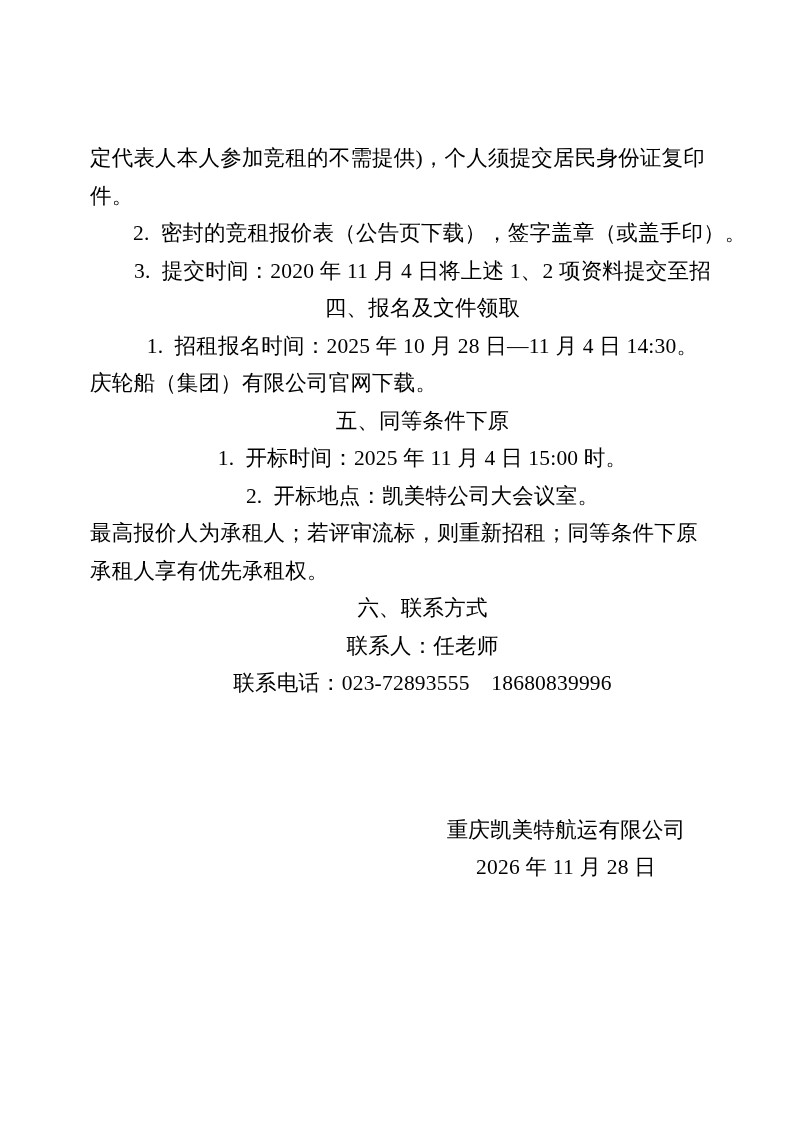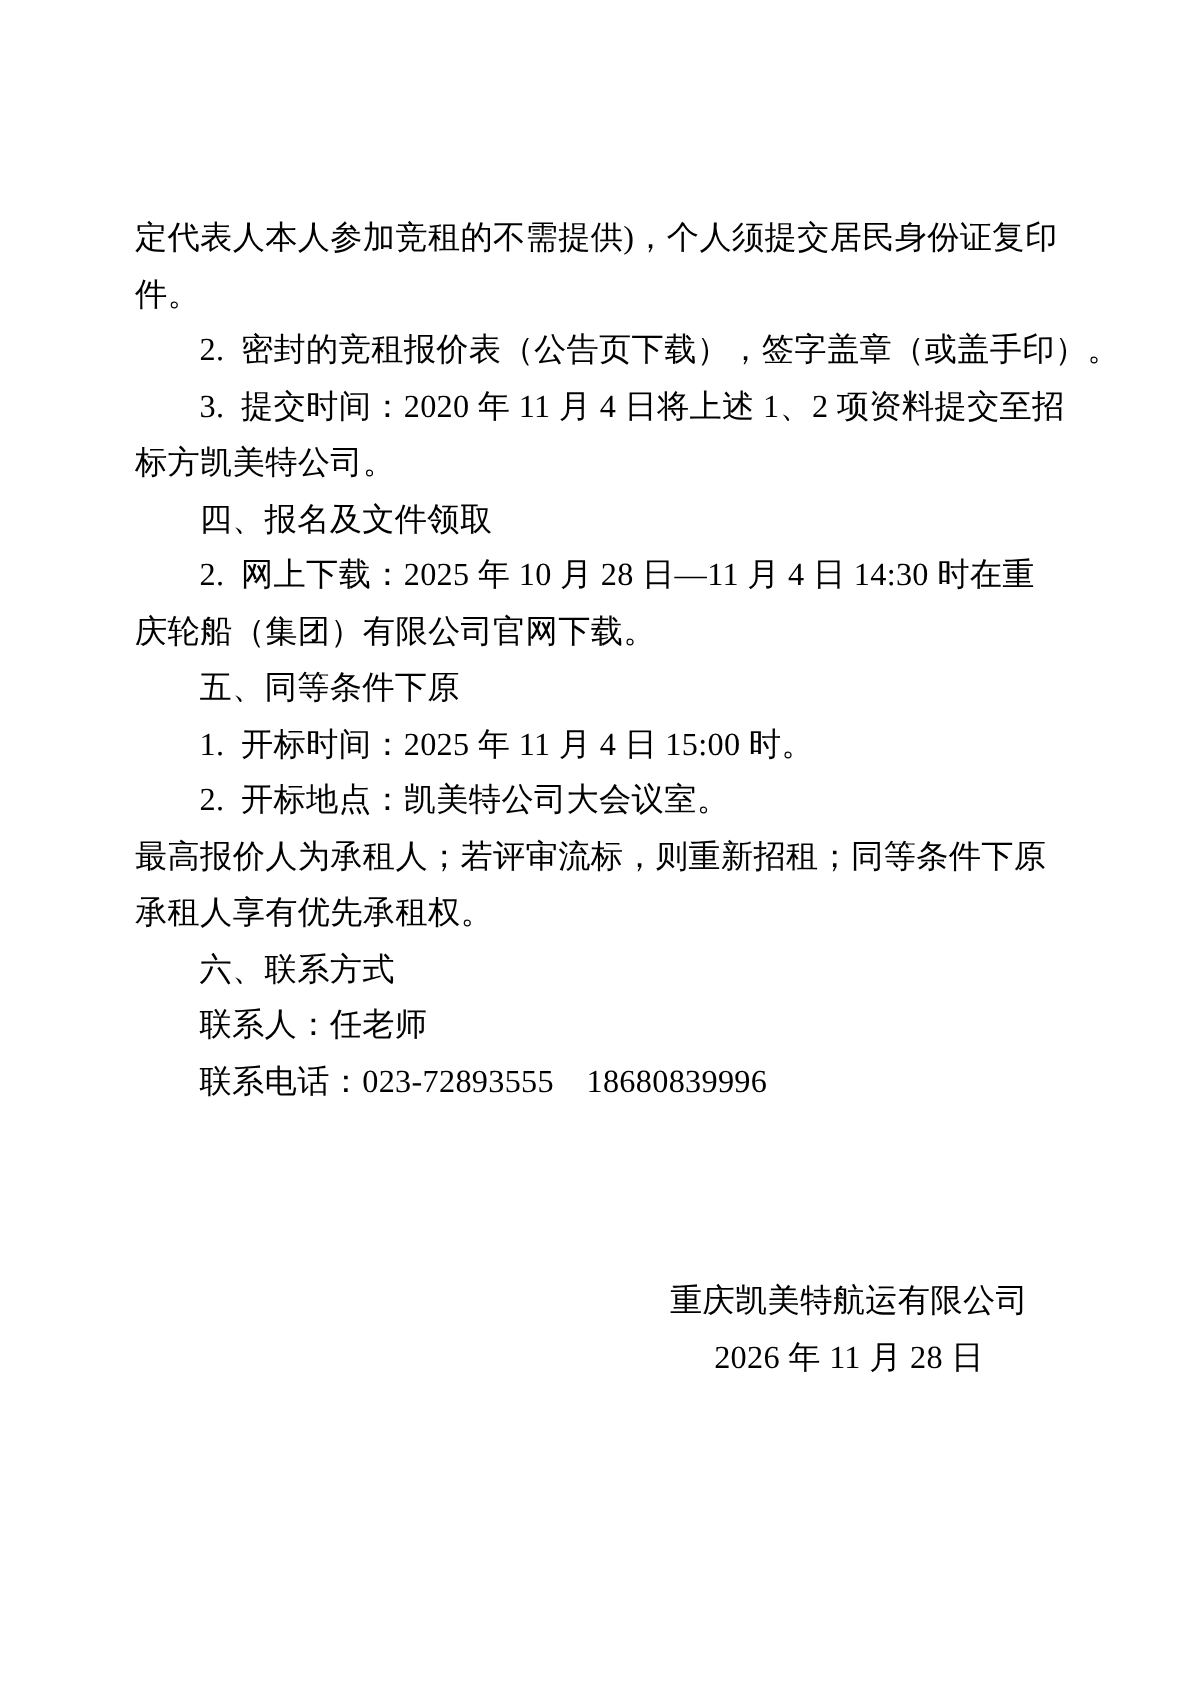--- a/index.html
+++ b/index.html
@@ -24,20 +24,21 @@
     font-size: 21.5px;
   }
   .line {
     height: 37.5px;
     line-height: 37.5px;
     white-space: pre;
     letter-spacing: 0.2px;
   }
   .indent {
     padding-left: 43px;
+    text-align: center;
   }
   .signature {
     margin-top: 109px;
     margin-left: 330px;
     width: 292px;
     text-align: center;
   }
   .page-footer {
     position: absolute;
     left: 95px;
@@ -50,23 +51,22 @@
 </head>
 <body>
 
 <div class="page">
 
   <div class="doc-body">
     <div class="line">定代表人本人参加竞租的不需提供)，个人须提交居民身份证复印</div>
     <div class="line">件。</div>
     <div class="line indent">2.  密封的竞租报价表（公告页下载），签字盖章（或盖手印）。</div>
     <div class="line indent">3.  提交时间：2020 年 11 月 4 日将上述 1、2 项资料提交至招</div>
-    <div class="line">标方凯美特公司。</div>
     <div class="line indent">四、报名及文件领取</div>
-    <div class="line indent">2.  网上下载：2025 年 10 月 28 日—11 月 4 日 14:30 时在重</div>
+    <div class="line indent">1.  招租报名时间：2025 年 10 月 28 日—11 月 4 日 14:30。</div>
     <div class="line">庆轮船（集团）有限公司官网下载。</div>
     <div class="line indent">五、同等条件下原</div>
     <div class="line indent">1.  开标时间：2025 年 11 月 4 日 15:00 时。</div>
     <div class="line indent">2.  开标地点：凯美特公司大会议室。</div>
     <div class="line">最高报价人为承租人；若评审流标，则重新招租；同等条件下原</div>
     <div class="line">承租人享有优先承租权。</div>
     <div class="line indent">六、联系方式</div>
     <div class="line indent">联系人：任老师</div>
     <div class="line indent">联系电话：023-72893555　18680839996</div>
 

